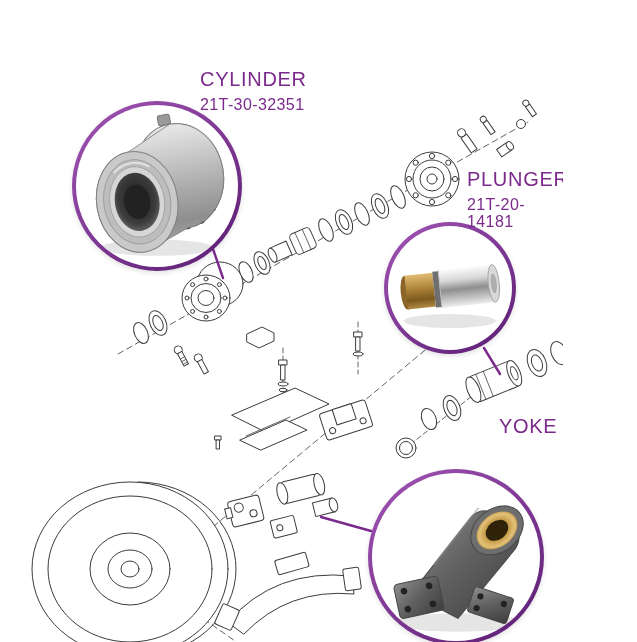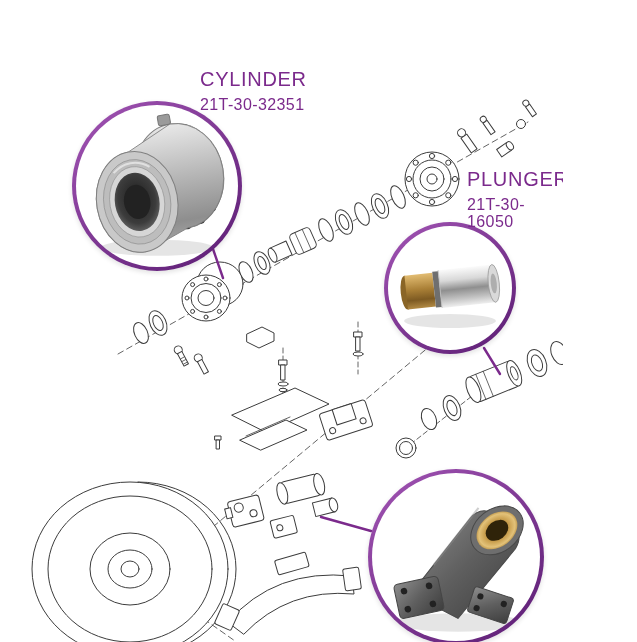--- a/index.html
+++ b/index.html
@@ -312,21 +312,21 @@
           <rect x="52" y="43" width="54" height="38" fill="url(#plChrome)"></rect>
           <ellipse cx="106" cy="62" rx="5.5" ry="19" fill="#d9d9d9" stroke="#9a9a9a" stroke-width="0.8"></ellipse>
           <ellipse cx="106" cy="62" rx="3" ry="10" fill="#aeaeae"></ellipse>
           <path d="M52 43 L52 81" stroke="#bcbcbc" stroke-width="0.8"></path>
         </g>
       </svg>
     </div>
   </div>
   <div class="callout-label l-plunger">
     <div class="part-name">PLUNGER</div>
-    <div class="part-number">21T-30-16050</div>
+    <div class="part-number">21T-20-14181</div>
   </div>
 
   <div class="callout-circle c-yoke">
     <div class="photo">
       <svg viewBox="0 0 164 164">
         <defs>
           <linearGradient id="ykBody" x1="0" y1="0" x2="1" y2="1">
             <stop offset="0" stop-color="#8d8d8d"></stop>
             <stop offset="0.5" stop-color="#5f5f5f"></stop>
             <stop offset="1" stop-color="#3d3d3d"></stop>
@@ -354,15 +354,16 @@
         <g transform="rotate(18 116 128)">
           <rect x="96" y="116" width="40" height="26" rx="3" fill="url(#ykBody)" stroke="#454545"></rect>
           <circle cx="104" cy="124" r="3" fill="#222222"></circle>
           <circle cx="128" cy="124" r="3" fill="#222222"></circle>
           <circle cx="104" cy="136" r="3" fill="#222222"></circle>
         </g>
       </svg>
     </div>
   </div>
   <div class="callout-label l-yoke">
+    <div class="part-name">YOKE</div>
   </div>
 
 </div>
 
 </body></html>

